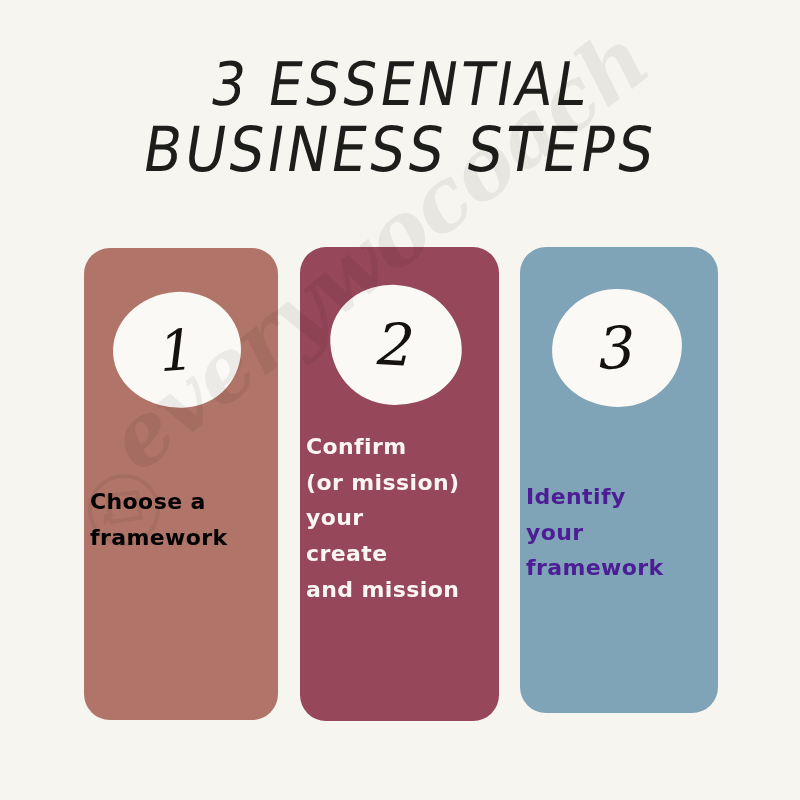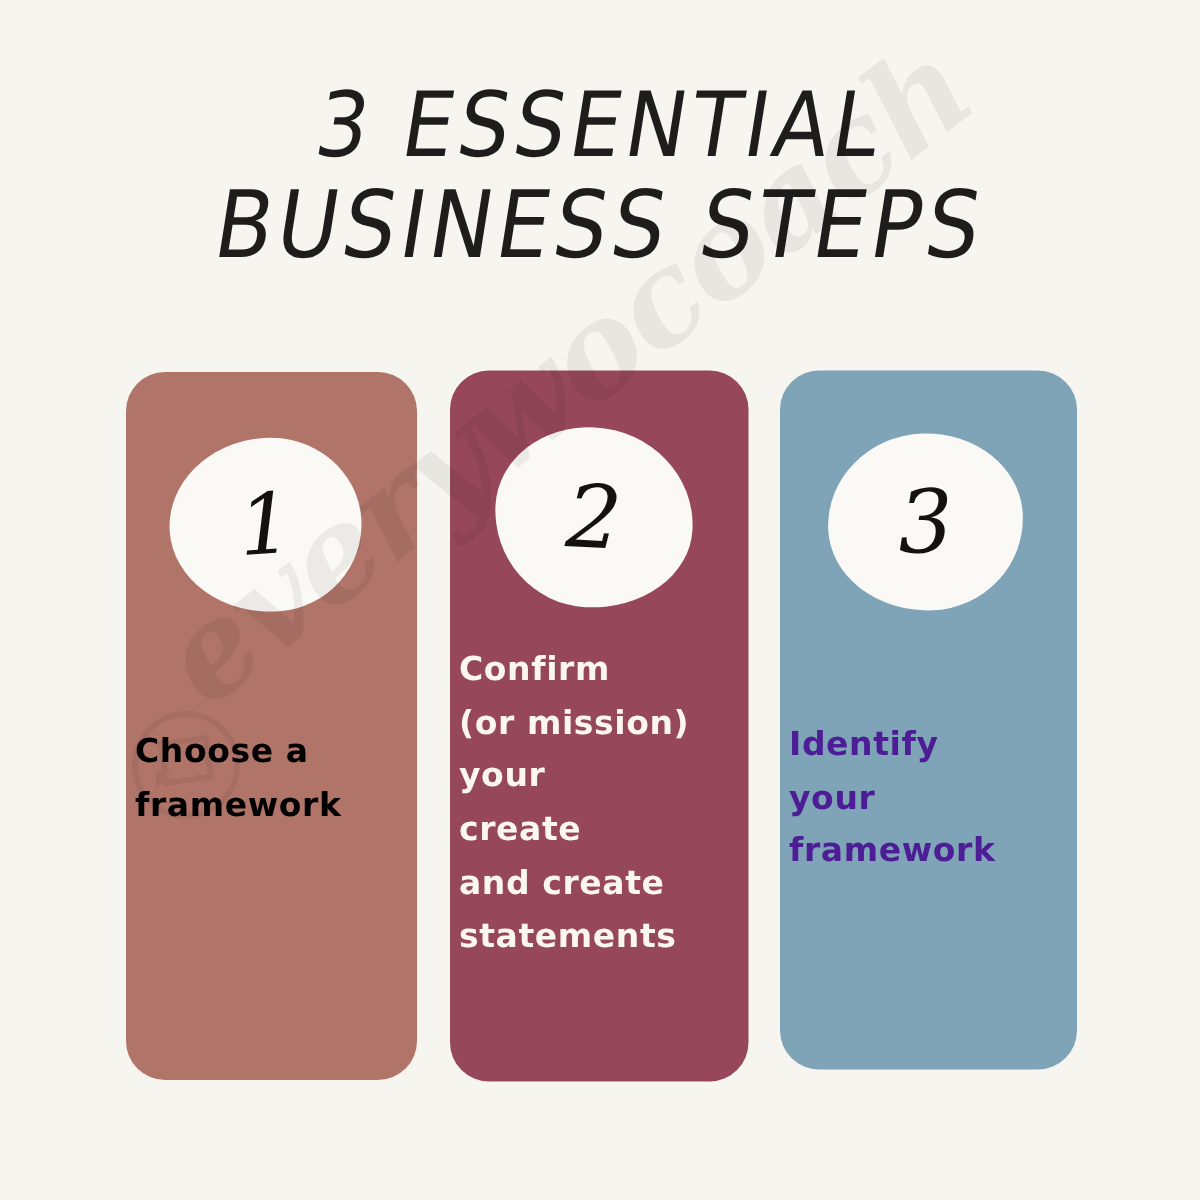--- a/index.html
+++ b/index.html
@@ -194,22 +194,21 @@
 
     <div class="card card-2" style="background: rgb(150, 72, 90);">
       <div class="blob">
         <span class="blob-num">2</span>
       </div>
       <div class="card-label" style="color: rgb(251, 246, 241);">
         <div>Confirm</div>
         <div>(or mission)</div>
         <div>your</div>
         <div>create</div>
-        <div>and create</div>
-        <div>statements</div>
+        <div>and mission</div>
       </div>
     </div>
 
     <div class="card card-3" style="background: rgb(127, 163, 183);">
       <div class="blob">
         <span class="blob-num">3</span>
       </div>
       <div class="card-label" style="color: #4c1d95;">
         <div>Identify</div>
         <div>your</div>

